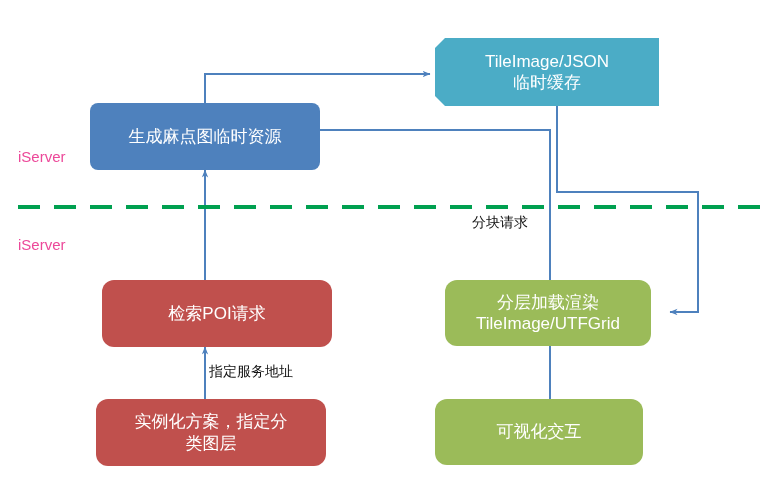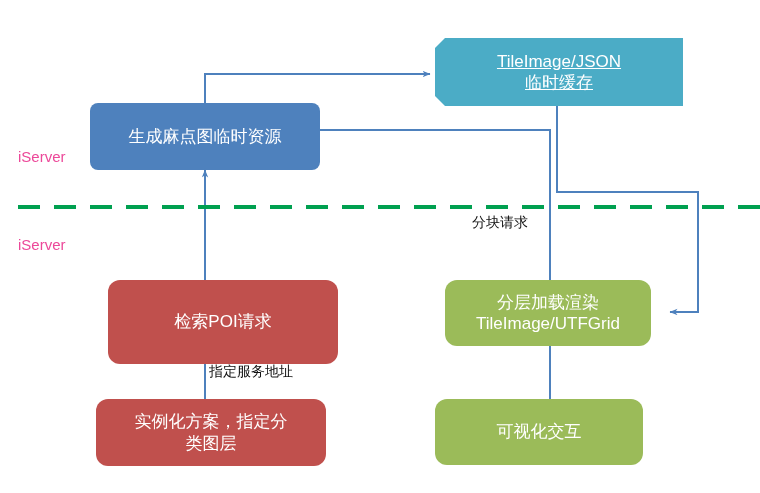--- a/index.html
+++ b/index.html
@@ -96,30 +96,30 @@
 
     <path d="M550,345 L550,399" fill="none" stroke="#4e81bd" stroke-width="2"></path>
 
     <line x1="18" y1="207" x2="760" y2="207" stroke="#00a050" stroke-width="4" stroke-dasharray="22 14"></line>
   </svg>
 
   <div class="zone-label" style="left:18px; top:148px;">iServer</div>
 
   <div class="zone-label" style="left:18px; top:236px;">iServer</div>
 
-  <div class="node node-teal" style="left:435px; top:38px; width:248px; height:68px;text-decoration:underline;">
+  <div class="node node-teal" style="left:435px; top:38px; width:224px; height:68px;">
     <span class="lbl">TileImage/JSON
 临时缓存</span>
   </div>
 
   <div class="node node-blue" style="left:90px; top:103px; width:230px; height:67px;">
     <span class="lbl">生成麻点图临时资源</span>
   </div>
 
-  <div class="node node-red" style="left:108px; top:280px; width:230px; height:84px;">
+  <div class="node node-red" style="left:102px; top:280px; width:230px; height:67px;">
     <span class="lbl">检索POI请求</span>
   </div>
 
   <div class="node node-red" style="left:96px; top:399px; width:230px; height:67px;">
     <span class="lbl">实例化方案，指定分
 类图层</span>
   </div>
 
   <div class="node node-green" style="left:445px; top:280px; width:206px; height:66px;">
     <span class="lbl">分层加载渲染

